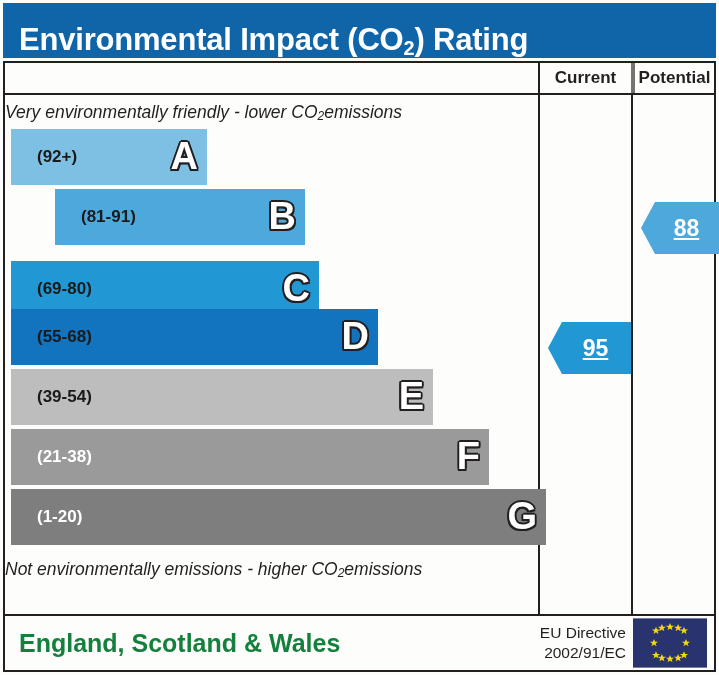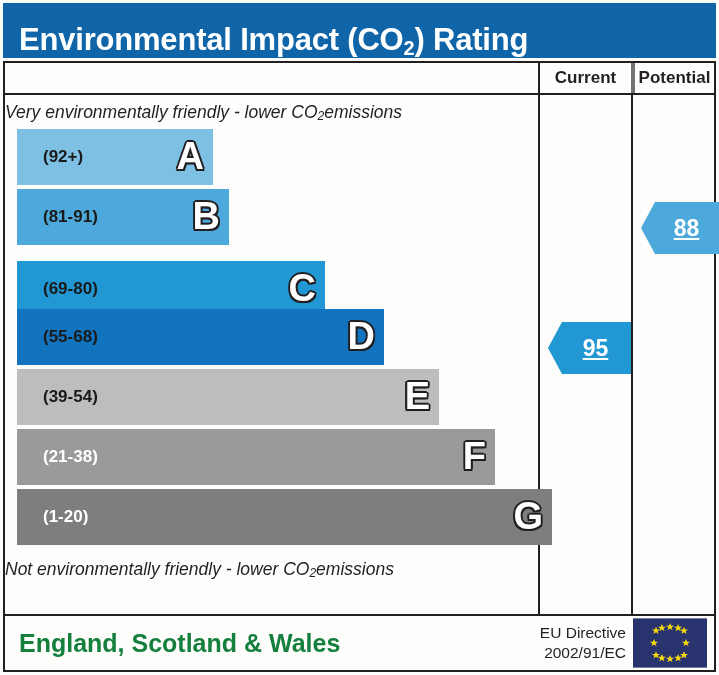--- a/index.html
+++ b/index.html
@@ -101,21 +101,21 @@
     vertical-align:baseline;
     position:relative;
     top:4px;
   }
   .caption.top{ top:32px; }
   .caption.bottom{ top:489px; }
 
   
   .bands{
     position:absolute;
-    left:12px; top:66px;
+    left:6px; top:66px;
     width:533px; height:423px;
   }
   .band{
     position:absolute;
     left:0;
     height:56px;
     box-sizing:border-box;
     display:flex;
     align-items:center;
   }
@@ -230,21 +230,21 @@
         <span>Very environmentally friendly - lower CO</span>
         <sub>2</sub>
         <span> emissions</span>
       </div>
 
     <div class="bands">
       <div class="band dark" style="top:0px;width:196px;background:#7DC0E4;">
         <span class="range">(92+)</span>
         <span class="letter">A</span>
       </div>
-      <div class="band dark" style="top:60px;width:212px;background:#4DA9DC;">
+      <div class="band dark" style="top:60px;width:250px;background:#4DA9DC;margin-left:44px;">
         <span class="range">(81-91)</span>
         <span class="letter">B</span>
       </div>
       <div class="band dark" style="top:120px;width:308px;background:#2197D4;margin-top:12px;">
         <span class="range">(69-80)</span>
         <span class="letter">C</span>
       </div>
       <div class="band dark" style="top:180px;width:367px;background:#1273BE;">
         <span class="range">(55-68)</span>
         <span class="letter">D</span>
@@ -257,21 +257,21 @@
         <span class="range">(21-38)</span>
         <span class="letter">F</span>
       </div>
       <div class="band light" style="top:360px;width:535px;background:#7E7E7E;">
         <span class="range">(1-20)</span>
         <span class="letter">G</span>
       </div>
     </div>
 
     <div class="caption bottom">
-        <span>Not environmentally friendly - lower CO</span>
+        <span>Not environmentally emissions - higher CO</span>
         <sub>2</sub>
         <span> emissions</span>
       </div>
 
     <div class="arrow potential" style="top:139px;background:#4DA9DC;">
       <span>88</span>
     </div>
     <div class="arrow current" style="top:259px;background:#2197D4;">
       <span>95</span>
     </div>

